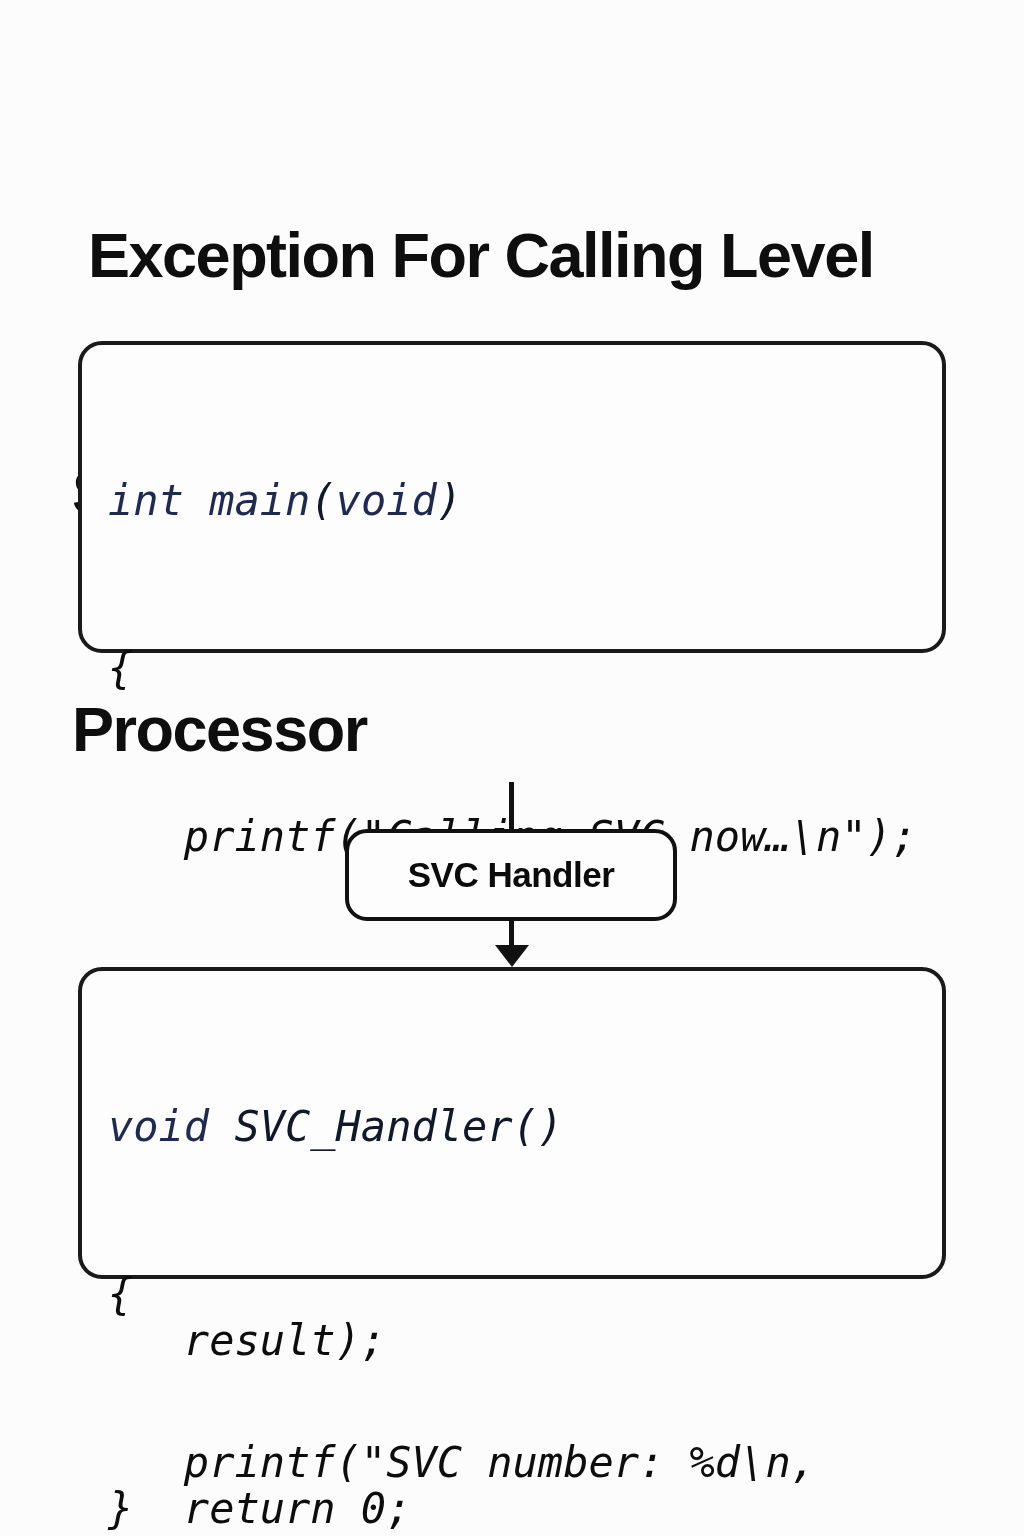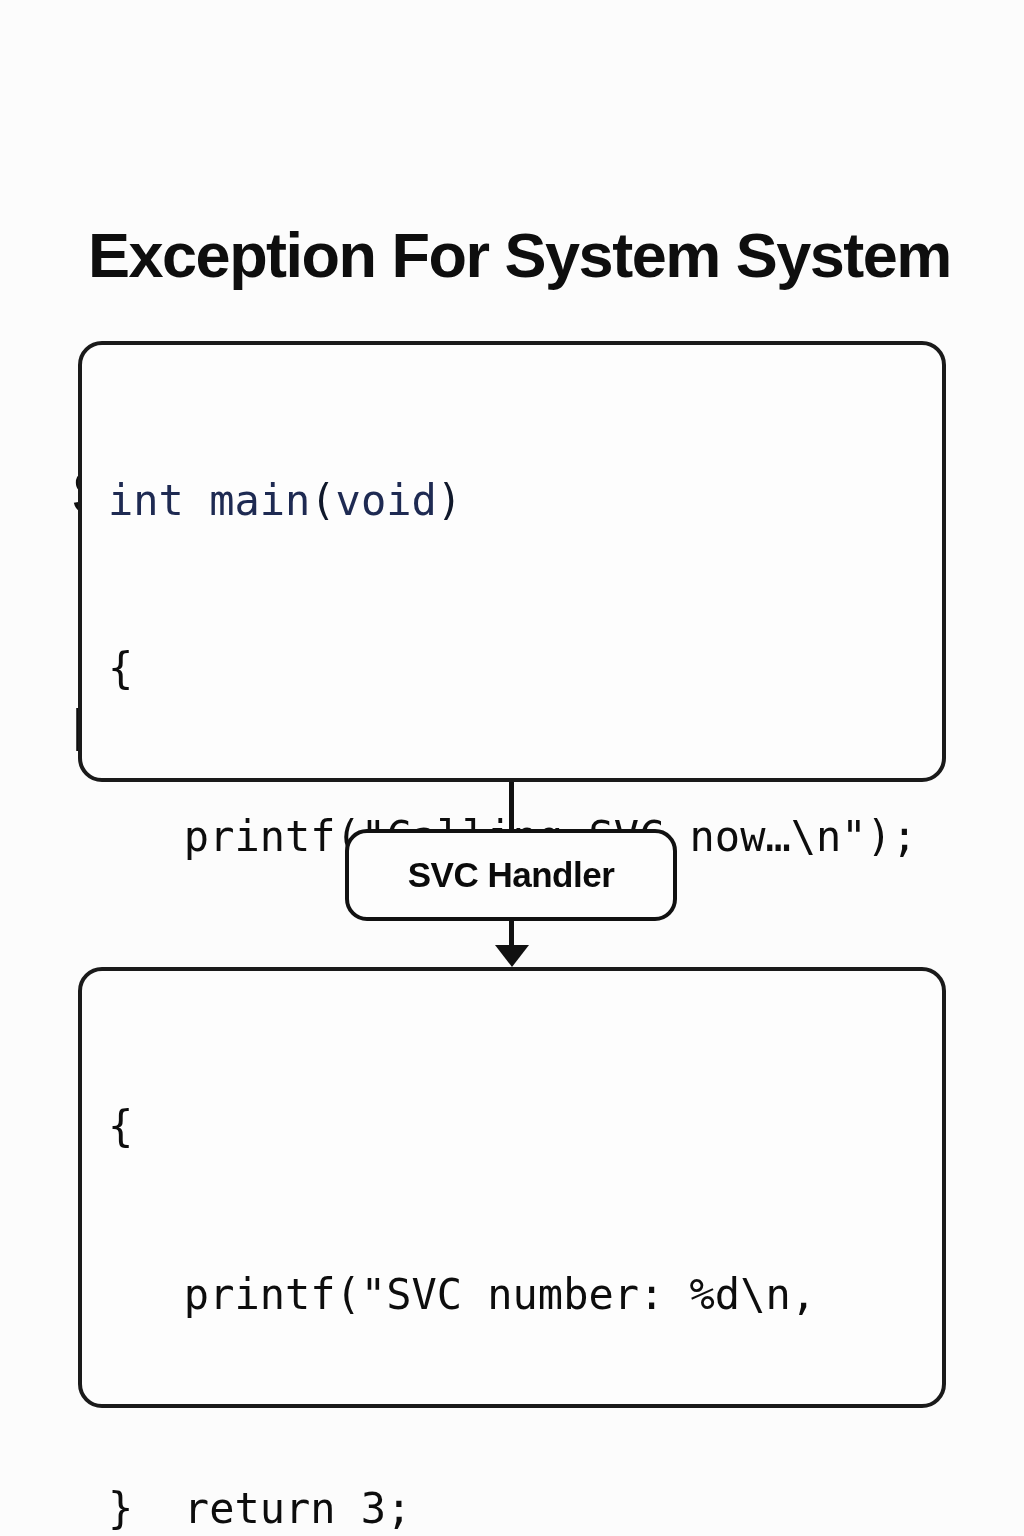--- a/index.html
+++ b/index.html
@@ -23,25 +23,26 @@
     letter-spacing: -1.5px;
     line-height: 79px;
     white-space: pre;
   }
 
   
   .code-box {
     position: absolute;
     left: 78px;
     width: 868px;
-    height: 441px;
+    height: 312px;
     border: 4px solid #1a1a1a;
     border-radius: 24px;
     box-sizing: border-box;
     background: #fdfdfd;
+    font-style: italic;
   }
   #main-code-box { top: 341px; }
   #handler-code-box { top: 967px; }
 
   .code {
     padding: 16px 0 0 26px;
     font-family: "DejaVu Sans Mono", monospace;
     font-size: 42px;
     line-height: 56px;
     color: #0d0d0d;
@@ -89,48 +90,49 @@
     letter-spacing: -0.5px;
     color: #0b0b0b;
   }
 </style>
 </head>
 <body>
 
 <div id="canvas">
 
   <div class="page-title">
-    <div> Exception For System System</div>
+    <div> Exception For Calling Level</div>
     <div>Services in ARM Cortex</div>
     <div>Processor</div>
   </div>
 
   <div class="code-box" id="main-code-box">
     <div class="code">
       <div><span class="kw">int main</span><span class="ink">(</span><span class="kw">void</span><span class="ink">)</span></div>
       <div>{</div>
       <div>   printf("Calling SVC now…\n");</div>
       <div><span class="kw">   _asm vollatile </span><span class="ink">('svc #0x5");</span></div>
       <div>   printf("Returned value: %d\n",</div>
       <div>   result);</div>
-      <div>}  return 3;</div>
+      <div>}  return 0;</div>
     </div>
   </div>
 
   <div class="vline" id="connector-top"></div>
 
   <div id="svc-handler-node">
     <span>SVC Handler</span>
   </div>
 
   <div class="vline" id="connector-bottom"></div>
   <div id="arrow-head"></div>
 
   <div class="code-box" id="handler-code-box">
     <div class="code">
+      <div><span class="kw">void </span><span class="ink">SVC_Handler()</span></div>
       <div>{</div>
       <div>   printf("SVC number: %d\n,</div>
       
       
       
       
     </div>
   </div>
 
 </div>

